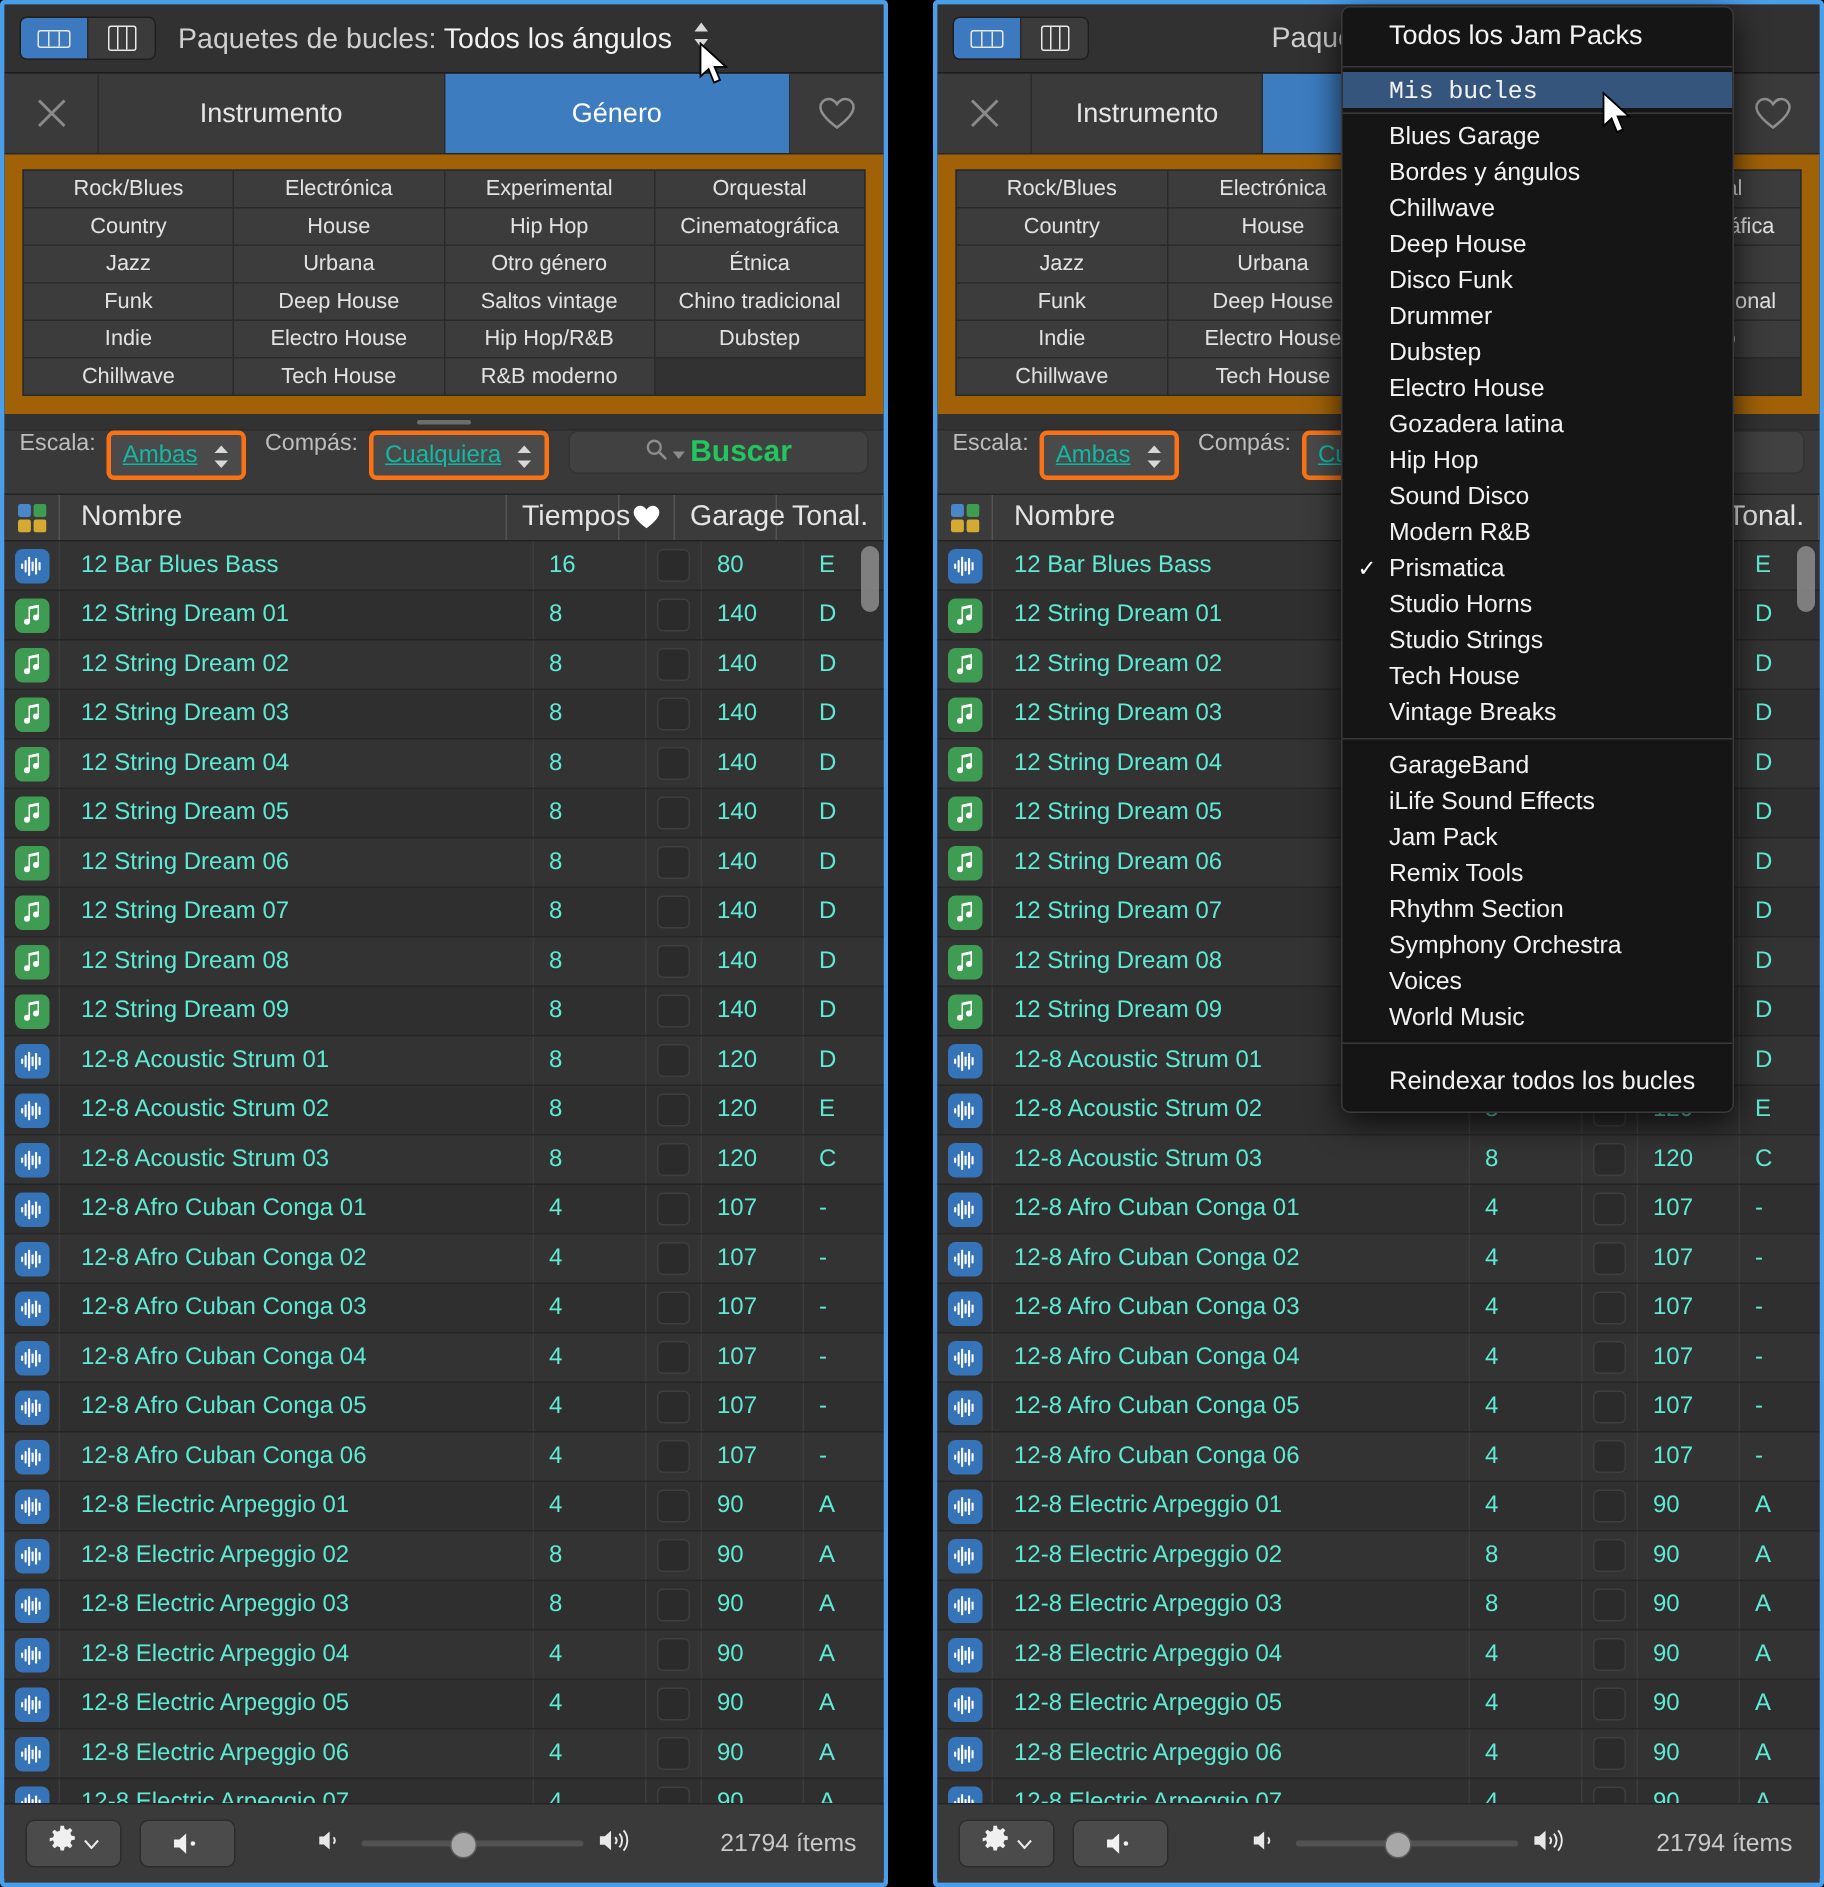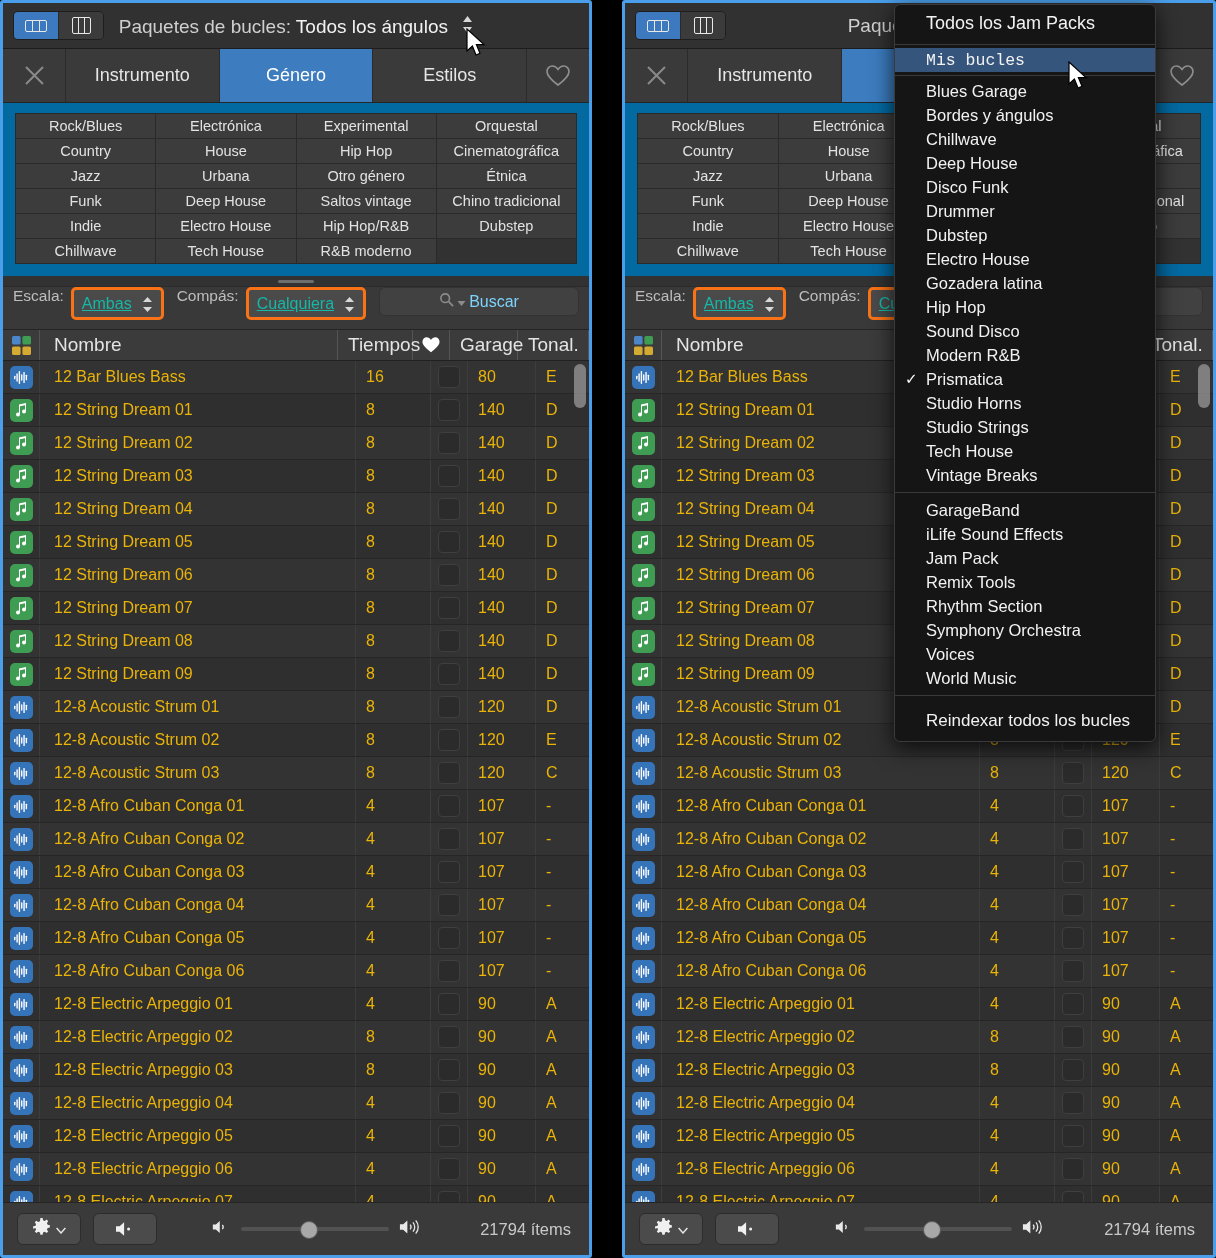--- a/index.html
+++ b/index.html
@@ -62,21 +62,21 @@
          border-right:1px solid #2b2b2b;background:#3a3a3a;}
   .tab{
     flex:1;display:flex;align-items:center;justify-content:center;
     font-size:18px;color:#e6e6e6;background:#3a3a3a;
     border-right:1px solid #2b2b2b;
   }
   .tab.active{background:#3c7cbf;color:#fff;}
   .tab-fav{width:62px;display:flex;align-items:center;justify-content:center;background:#3a3a3a;}
 
   
-  .gridwrap{background:#0369a1;padding:10px 12px 12px 12px;}
+  .gridwrap{background:#a16207;padding:10px 12px 12px 12px;}
   .grid{display:grid;grid-template-columns:repeat(4,1fr);gap:1px;background:#2a2a2a;
         border:1px solid #2a2a2a;}
   .cell{
     background:#3c3c3c;height:24px;display:flex;align-items:center;justify-content:center;
     font-size:14.5px;color:#e2e2e2;
   }
   .cell.empty{background:#323232;}
 
   
   .resize-grip{height:10px;background:#323232;display:flex;align-items:center;justify-content:center;}
@@ -88,37 +88,37 @@
   .flabel{font-size:15.5px;color:#bdbdbd;margin-right:7px;}
   .popup{
     height:27px;background:#4a4a4a;border:3px solid #f97316;border-radius:5px;
     display:flex;align-items:center;padding:0 8px;font-size:16px;color:#14b8a6;
     margin-right:13px;
     text-decoration:underline;
   }
   .popup .stepper{margin-left:10px;}
   .searchbox{
     flex:1;height:27px;background:#414141;border:1px solid #333;border-radius:6px;
-    display:flex;align-items:center;justify-content:center;color:#7dd3fc;font-size:16px;gap:3px;
+    display:flex;align-items:center;justify-content:center;color:#22c55e;font-size:20px;gap:3px;font-weight:bold;
   }
 
   
   .tablewrap{position:relative;background:#2d2d2d;}
   .thead{height:30px;display:flex;background:#3b3b3b;border-bottom:1px solid #212121;
          font-size:19px;color:#e4e4e4;}
   .thead .th{display:flex;align-items:center;border-right:1px solid #545454;box-sizing:border-box;}
   .c-icon{width:37px;justify-content:center;}
   .c-name{flex:1;padding-left:14px;}
   .c-beats{width:75px;padding-left:10px;}
   .c-fav{width:37px;justify-content:center;}
   .c-tempo{width:68px;padding-left:10px;}
   .c-key{width:53px;padding-left:10px;border-right:none !important;}
   .c-sb{width:18px;}
 
-  .trow{height:32px;display:flex;align-items:flex-end;font-size:16px;color:#eab308;
+  .trow{height:32px;display:flex;align-items:flex-end;font-size:16px;color:#5eead4;
         border-bottom:1px solid #262626;background:#333333;}
   .trow:nth-child(even){background:#2f2f2f;}
   .trow .td{display:flex;align-items:center;border-right:1px solid #3d3d3d;height:32px;box-sizing:border-box;}
   .trow .c-key{border-right:none;}
   .row-icon{
     width:23px;height:23px;border-radius:5px;display:flex;align-items:center;justify-content:center;
   }
   .row-icon.audio{background:#3674ba;}
   .row-icon.midi{background:#3f9d53;}
   .fav-box{width:20px;height:20px;border-radius:4px;background:#2b2b2b;border:1px solid #3f3f3f;}
@@ -198,21 +198,20 @@
   </div>
 
   <div class="tabbar">
     <div class="tab-x">
       <svg width="25" height="25" viewBox="0 0 25 25">
           <path d="M4 4 L21 21 M21 4 L4 21" stroke="#8a8a8a" stroke-width="2" fill="none"></path>
         </svg>
     </div>
     <div class="tab">Instrumento</div>
     <div class="tab active">Género</div>
-    <div class="tab">Estilos</div>
     <div class="tab-fav">
       <svg width="26" height="24" viewBox="0 0 26 24">
           <path d="M13 21 C5 15 2 11 2 7.5 C2 4.4 4.4 2 7.3 2 C9.4 2 11.6 3.2 13 5.4 C14.4 3.2 16.6 2 18.7 2 C21.6 2 24 4.4 24 7.5 C24 11 21 15 13 21 Z" fill="none" stroke="#8f8f8f" stroke-width="1.7"></path>
         </svg>
     </div>
   </div>
 
   <div class="gridwrap">
     <div class="grid" id="grid-left">
         <div class="cell">Rock/Blues</div>

